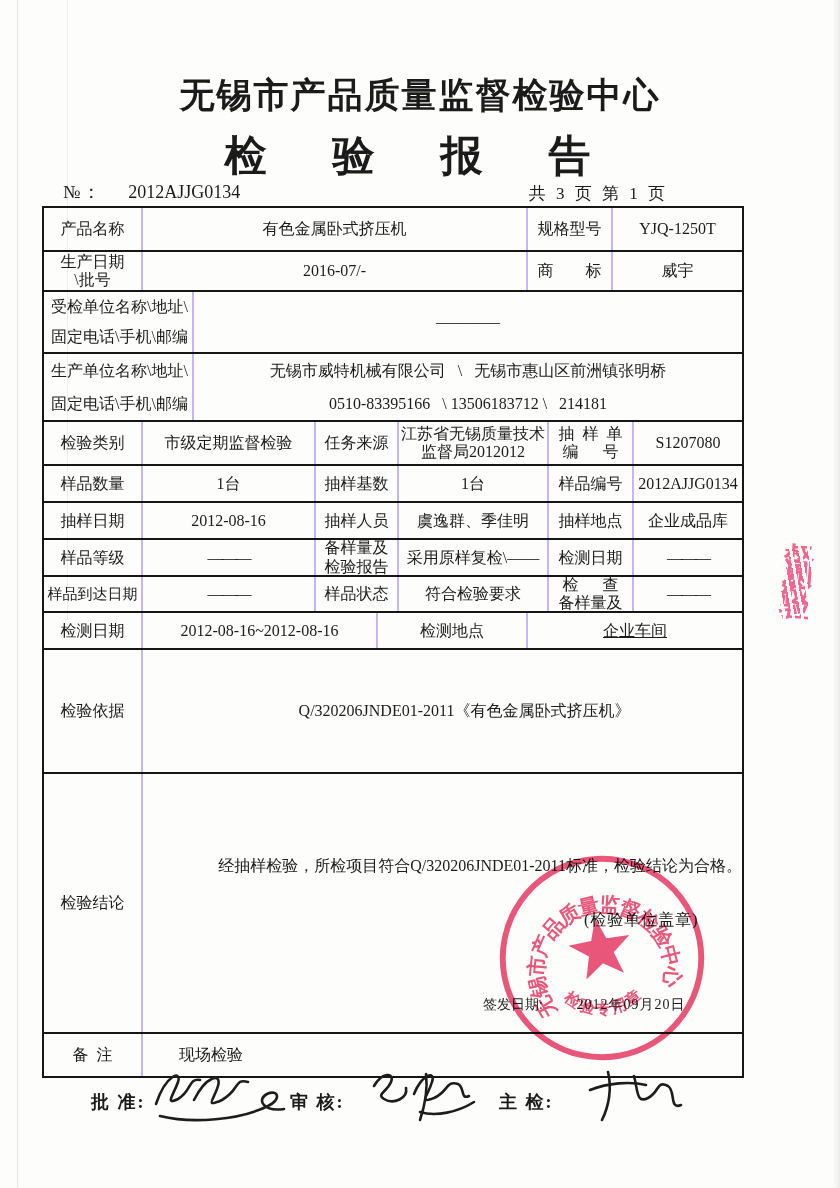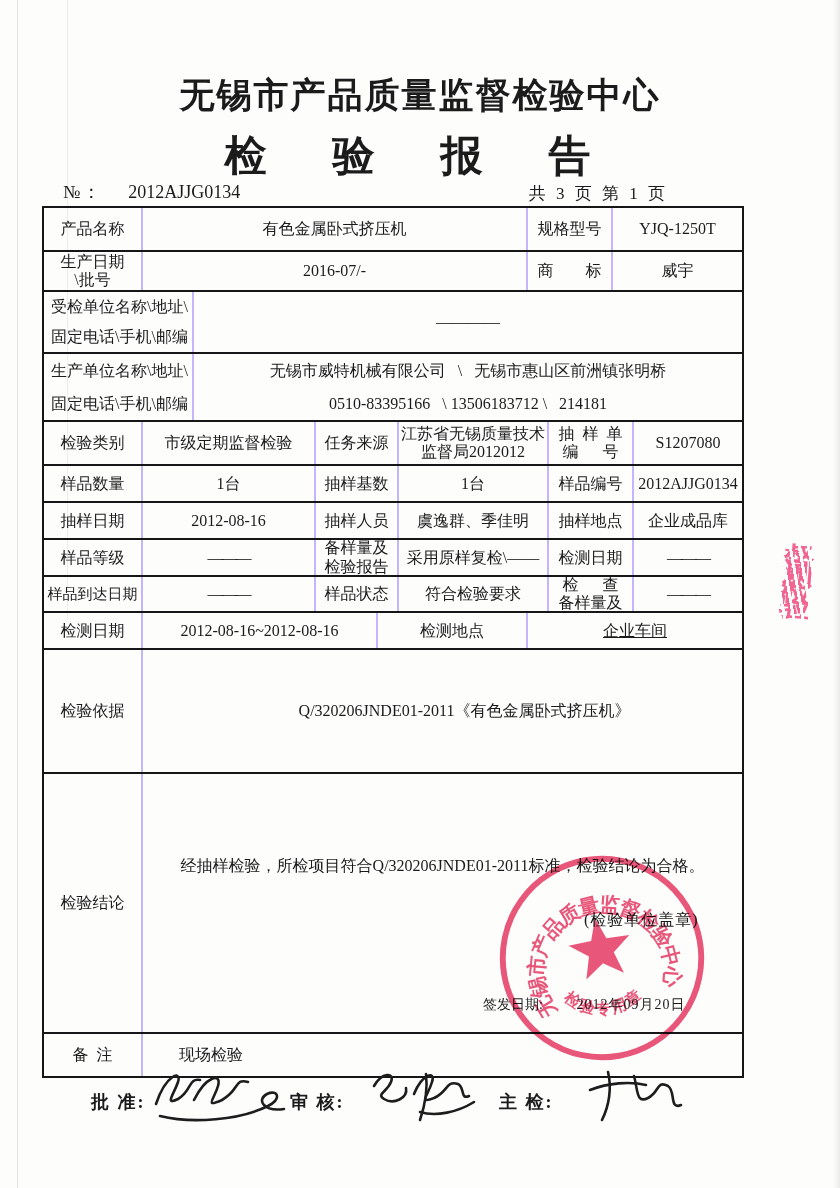--- a/index.html
+++ b/index.html
@@ -211,21 +211,21 @@
       <div class="tcell c56">企业车间</div>
     </div>
 
     <div class="trow h124">
       <div class="tcell c1">检验依据</div>
       <div class="tcell" style="flex:1;">Q/320206JNDE01-2011《有色金属卧式挤压机》</div>
     </div>
 
     <div class="trow h260">
       <div class="tcell c1">检验结论</div>
-      <div class="tcell conclusion-cell" style="flex:1;">
+      <div class="tcell conclusion-cell" style="flex:1;align-items:flex-end;">
         <span>经抽样检验，所检项目符合Q/320206JNDE01-2011标准，检验结论为合格。</span>
       </div>
     </div>
 
     <div class="trow h42">
       <div class="tcell c1">备 注</div>
       <div class="tcell remark-value" style="flex:1;">现场检验</div>
     </div>
 
   </div>

